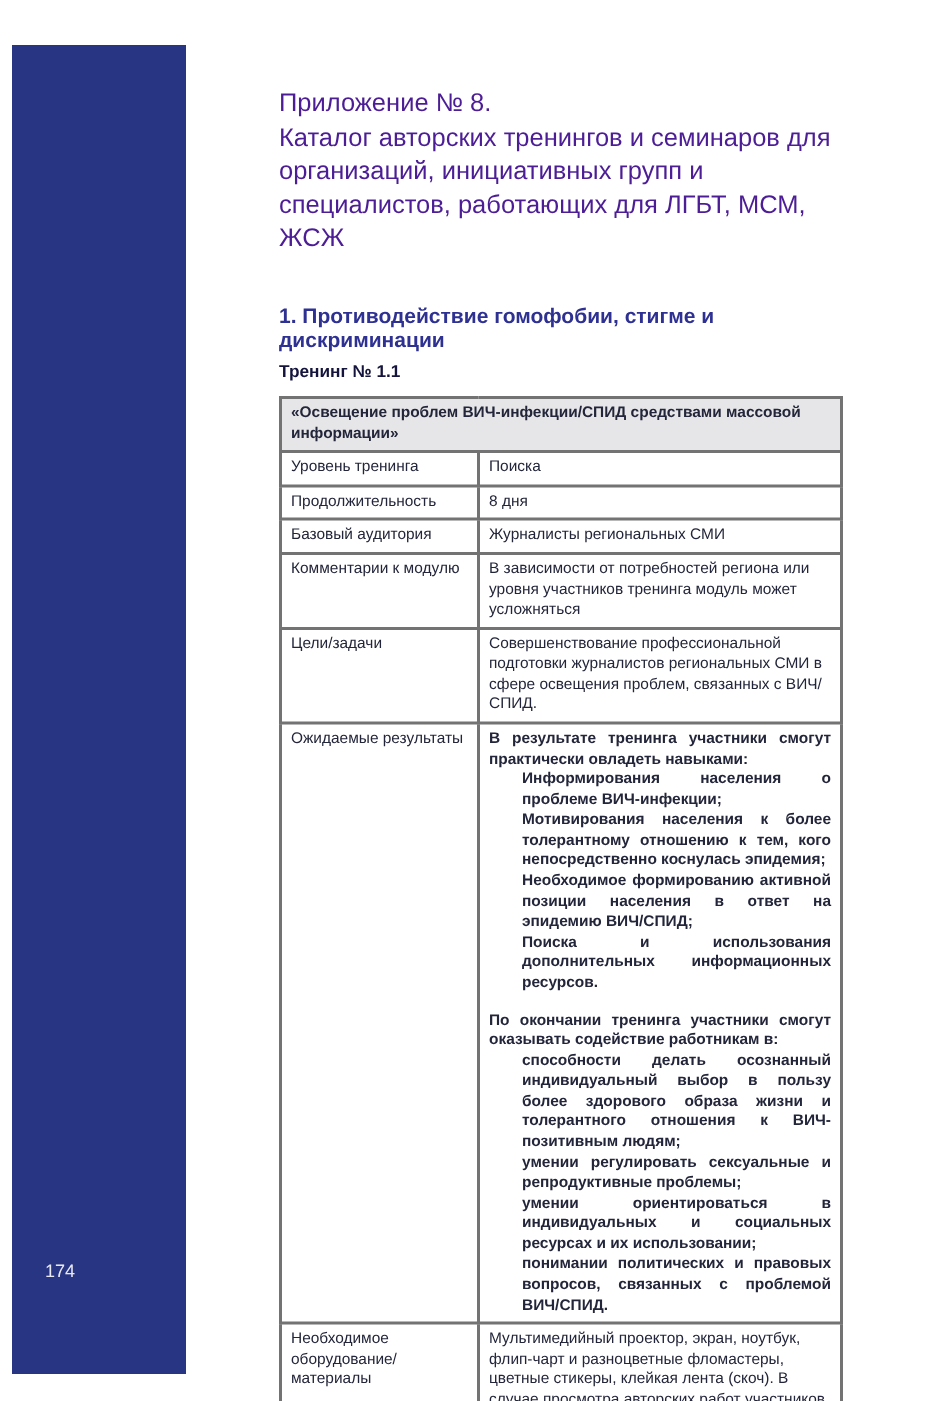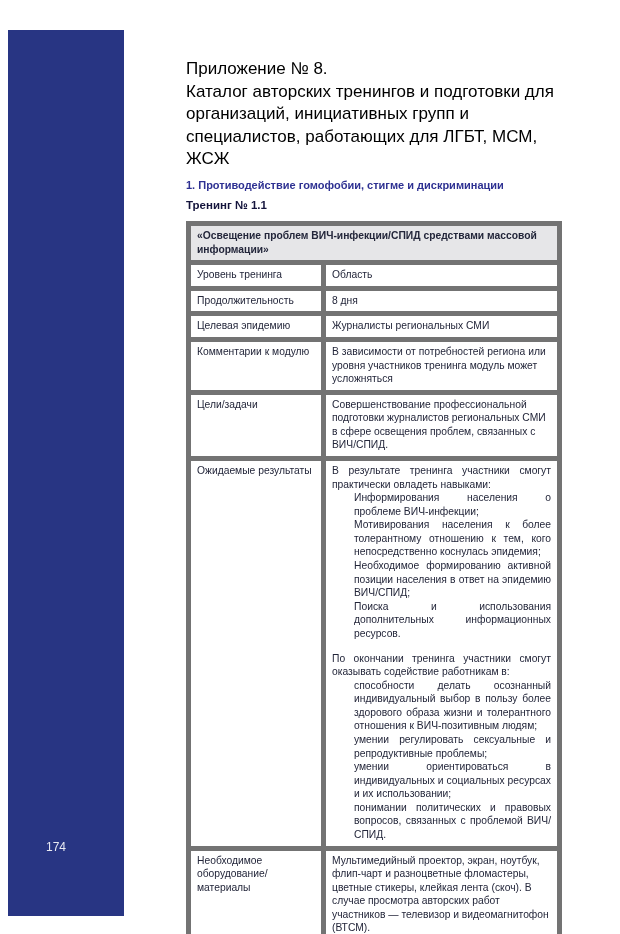--- a/index.html
+++ b/index.html
@@ -10,86 +10,86 @@
     color:#20242e;
     position:relative;
     overflow:hidden;
   }
   .sidebar {
     position:absolute; left:8px; top:30px;
     width:116px; height:886px;
     background:#283583;
   }
   .page-number {
-    position:absolute; left:38px; bottom:62px;
+    position:absolute; left:22px; bottom:62px;
     color:#e8e9f2; font-size:12px;margin-top:44px;
   }
   .content {
     position:absolute; left:186px; top:58px; width:376px;
   }
   .title {
-    color:#000000; font-size:17px; line-height:1.33; font-weight:500;
+    color:#4c1d95; font-size:17px; line-height:1.33; font-weight:500;
   }
   .section-heading {
-    color:#2e3192; font-weight:bold; font-size:11px; margin-top:8px;
+    color:#2e3192; font-weight:bold; font-size:14px; margin-top:31px;
   }
   .training-heading {
     color:#14143c; font-weight:bold; font-size:11.5px; margin-top:8px;
   }
   table.training {
     border-collapse:collapse; width:100%; margin-top:10px;
     font-size:10.3px; line-height:1.32; color:#23263a;
   }
   table.training th, table.training td {
-    border:5px solid #737373; padding:3px 6px 4px 6px;
+    border:2px solid #737373; padding:3px 6px 4px 6px;
     vertical-align:top; text-align:left;margin-top:16px;
   }
   th.table-title {
     background:#e6e6e8; font-weight:bold; padding:4px 6px;
   }
   td.label { width:118px; }
-  td.value p { margin:0; }
+  td.value p { margin:0;font-weight:bold; }
   .cell-block p { margin:0; text-align:justify; }
   .cell-block .li { margin-left:22px; text-align:justify; }
   .cell-block .gap { margin-top:11px; }
 </style>
 </head>
 <body>
 
 <div class="sidebar">
   <span class="page-number">174</span>
 </div>
 
 <div class="content">
 
   <div class="title">
     <div>Приложение № 8.</div>
-    <div>Каталог авторских тренингов и подготовки для организаций, инициативных групп и специалистов, работающих для ЛГБТ, МСМ, ЖСЖ</div>
+    <div>Каталог авторских тренингов и семинаров для организаций, инициативных групп и специалистов, работающих для ЛГБТ, МСМ, ЖСЖ</div>
   </div>
 
   <div class="section-heading">1. Противодействие гомофобии, стигме и дискриминации</div>
 
   <div class="training-heading">Тренинг № 1.1</div>
 
   <table class="training">
     <tbody>
         <tr>
       <th class="table-title" colspan="2">«Освещение проблем ВИЧ-инфекции/СПИД средствами массовой информации»</th>
     </tr>
 
     <tr>
       <td class="label">Уровень тренинга</td>
-      <td class="value">Область</td>
+      <td class="value">Поиска</td>
     </tr>
     <tr>
       <td class="label">Продолжительность</td>
       <td class="value">8 дня</td>
     </tr>
     <tr>
-      <td class="label">Целевая эпидемию</td>
+      <td class="label">Базовый аудитория</td>
       <td class="value">Журналисты региональных СМИ</td>
     </tr>
     <tr>
       <td class="label">Комментарии к модулю</td>
       <td class="value just">В зависимости от потребностей региона или уровня участников тренинга модуль может усложняться</td>
     </tr>
     <tr>
       <td class="label">Цели/задачи</td>
       <td class="value just">Совершенствование профессиональной подготовки журналистов региональных СМИ в сфере освещения проблем, связанных с ВИЧ/СПИД.</td>
     </tr>

